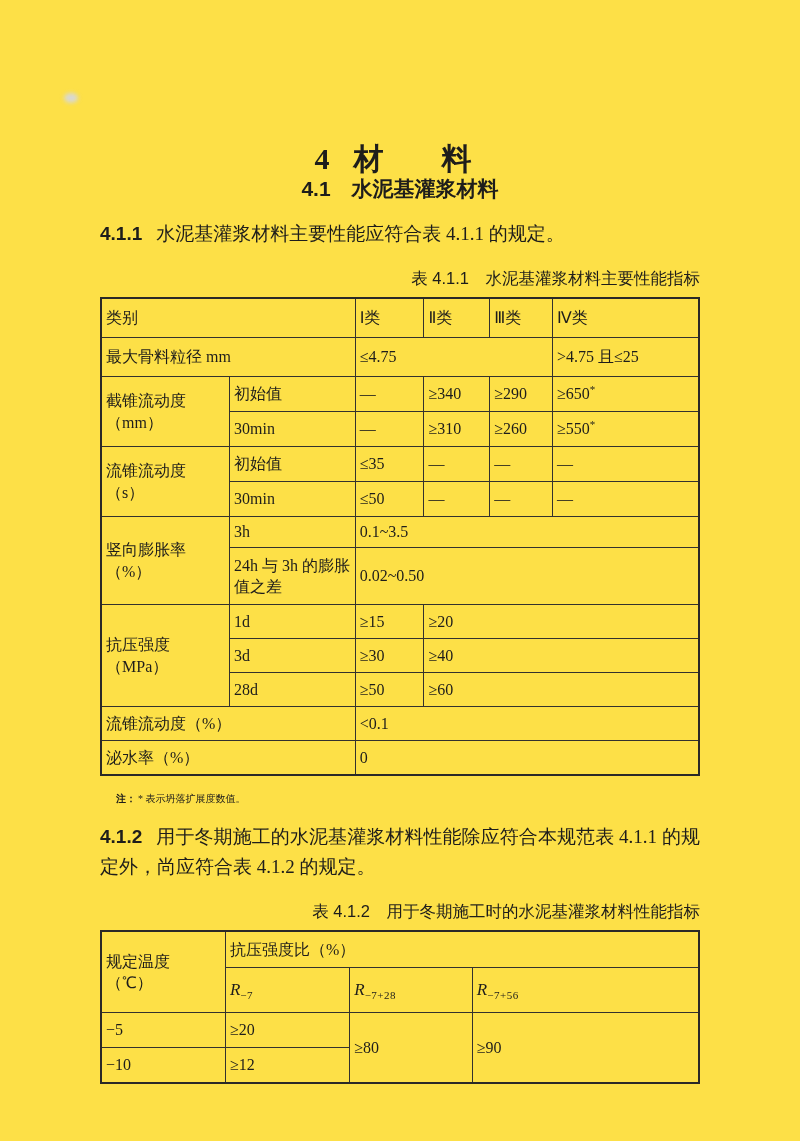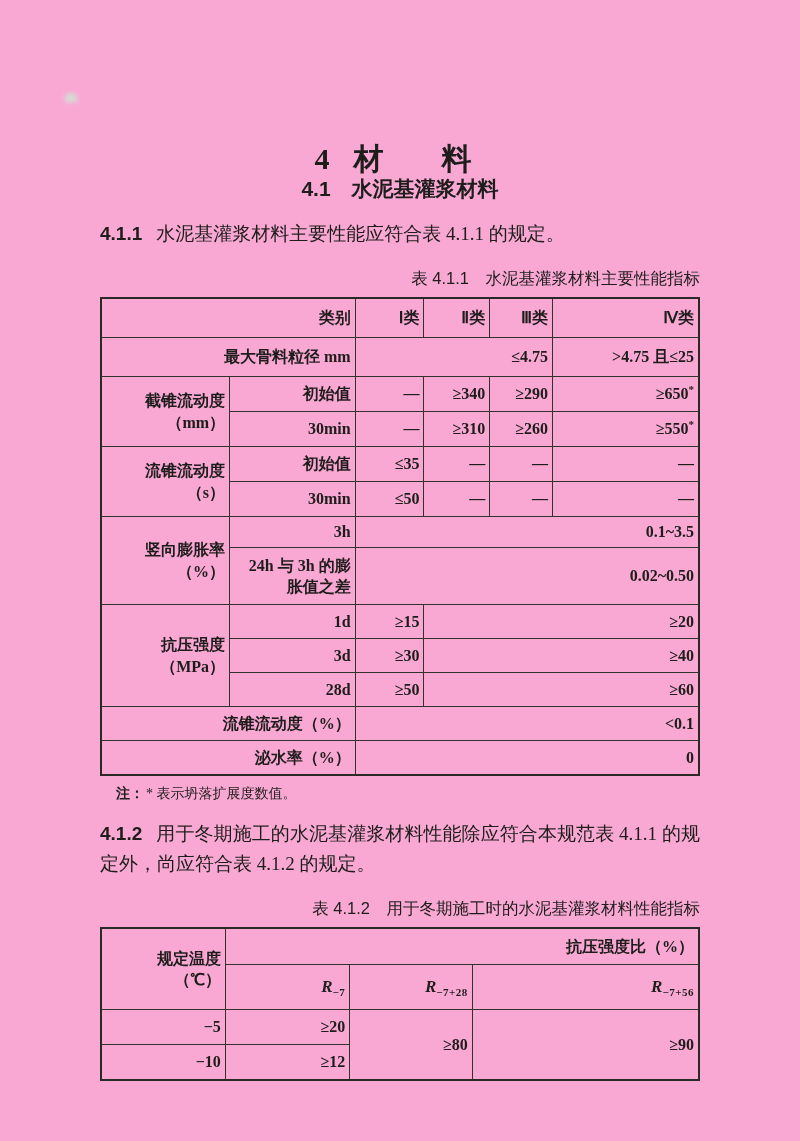--- a/index.html
+++ b/index.html
@@ -1,19 +1,19 @@
 <!DOCTYPE html>
 <html><head>
 <meta charset="utf-8">
 <style>
   html,body { margin:0; padding:0; }
   .page {
     position:relative;
     width:800px; height:1141px;
-    background:#f9a8d4;
+    background:#fde047;
     color:#1e1d1b;
     font-family:"Liberation Serif", serif;
     overflow:hidden;
     box-sizing:border-box;
   }
   .content { width:600px; margin:0 auto; }
   .smudge {
     position:absolute; left:64px; top:93px;
     width:14px; height:10px; border-radius:50%;
     background:#d8d8d4; filter:blur(2px);
@@ -55,41 +55,40 @@
   }
   table.data-table {
     width:100%;
     border-collapse:collapse;
     table-layout:fixed;
     font-size:16px;
     border:2.5px solid #2a2927;
   }
   table.data-table td {
     border:1px solid #33312e;
-    text-align:right;
+    text-align:left;
     vertical-align:middle;
     padding:1px 4px;
     line-height:1.32;
-    font-weight:bold;
   }
   tr.rh-a td { height:36px; }
   tr.rh-b td { height:32px; }
   tr.rh-c td { height:28px; }
   tr.rh-d td { height:54px; }
   tr.rh-e td { height:31px; }
   tr.rh-f td { height:33px; }
   tr.rh-g td { height:42px; }
   tr.rh-h td { height:32px; }
   sup.star { font-size:11px; vertical-align:super; line-height:0; }
   .r-base { font-style:italic; font-size:17px; }
   sub.r-sub { font-size:11px; vertical-align:sub; line-height:0; letter-spacing:0.5px; }
   .note {
-    margin-top:9px;
+    margin-top:16px;
     padding-left:16px;
-    font-size:14px;
+    font-size:10px;
   }
   .note .note-label { font-family:"Liberation Sans", sans-serif; font-weight:bold; margin-right:2px; }
 </style>
 </head>
 <body>
 
 <div class="page">
   <div class="smudge"></div>
 
   <div class="content">

